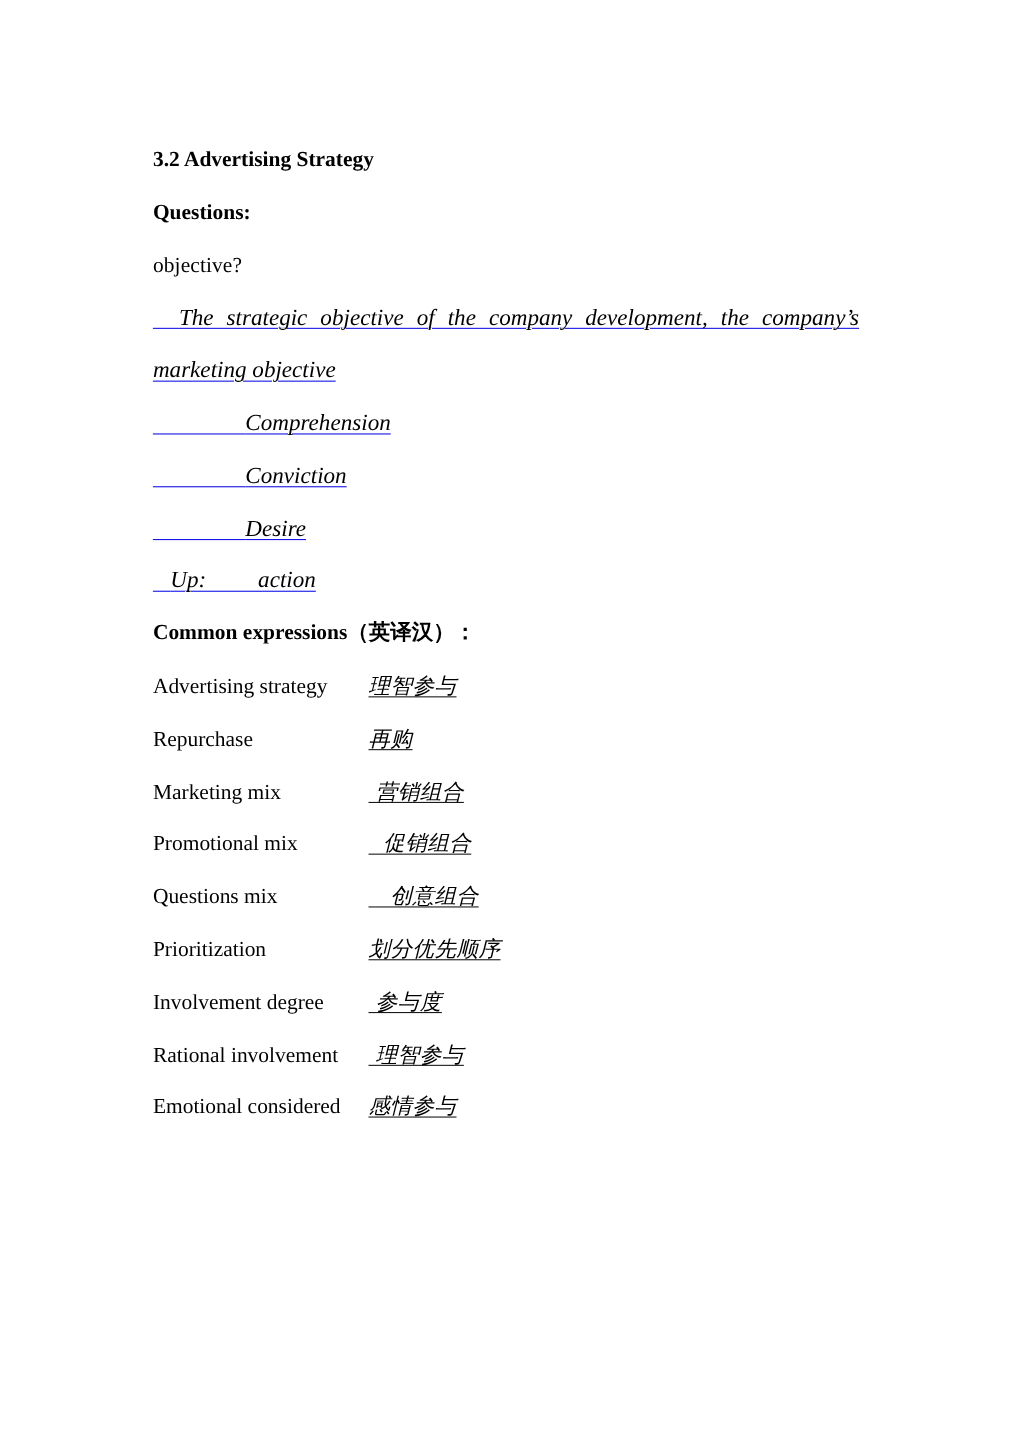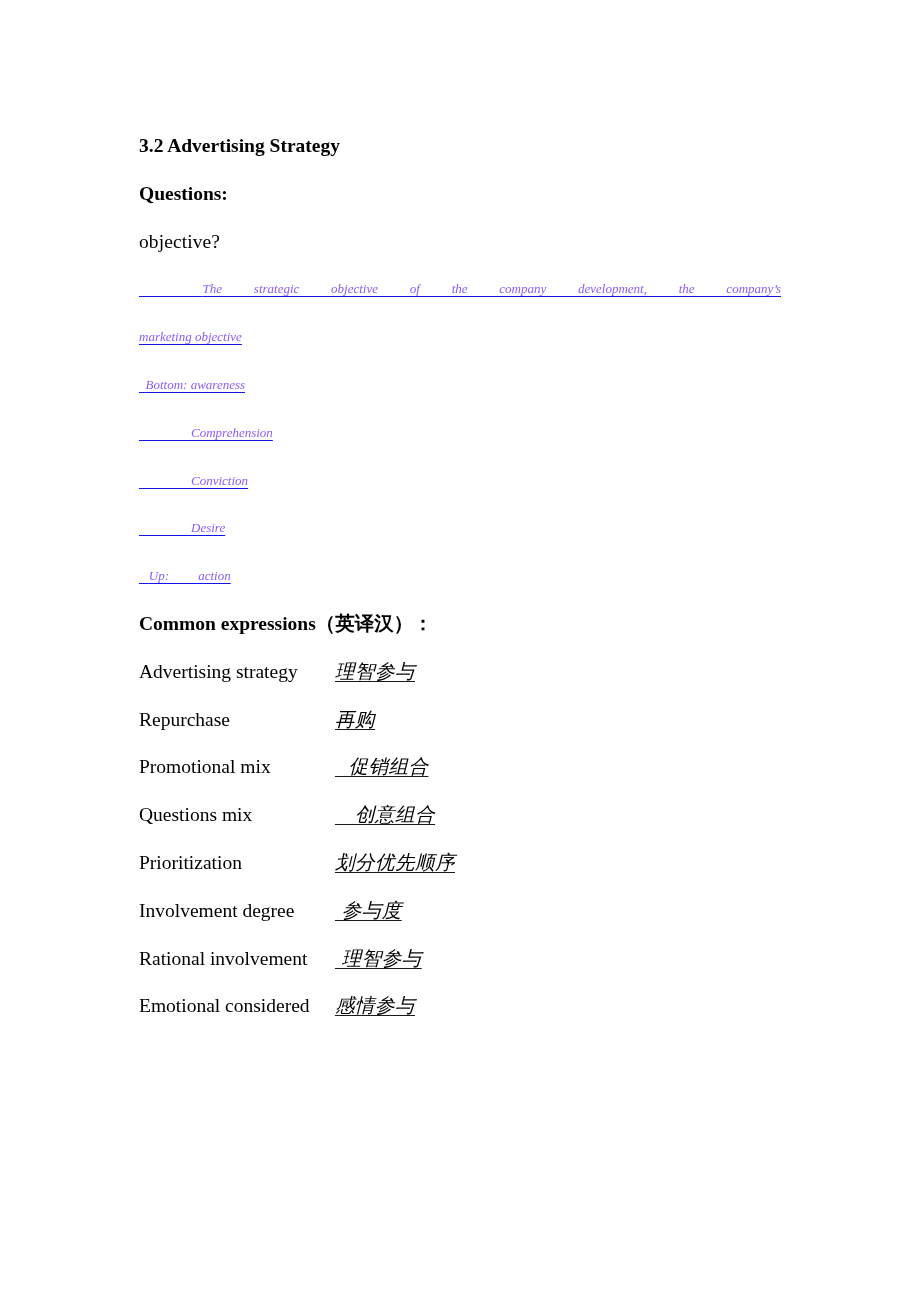--- a/index.html
+++ b/index.html
@@ -58,23 +58,23 @@
     font-family: "Liberation Serif", "DejaVu Serif", serif;
   }
 
   .justify {
     text-align: justify;
     text-align-last: justify;
   }
 
   
   .answer {
-    color: #8b5cf6;
+    color: #000000;
     font-style: italic;
-    font-size: 13px;
+    font-size: 21px;
     line-height: 47.8px;
     margin: 0;
     white-space: pre-wrap;
   }
   .answer .u {
     text-decoration: underline;
     text-decoration-color: #1414E6;
     text-underline-offset: 3px;
     text-decoration-thickness: 1px;
   }
@@ -115,32 +115,32 @@
     <div class="heading">3.2 Advertising Strategy</div>
 
     <div class="heading">Questions:</div>
 
     <div class="p">objective?</div>
 
     <div class="answer justify"><span class="u">  The strategic objective of the company development, the company’s</span></div>
     <div class="answer"><span class="u">marketing objective</span></div>
 
 
-    <div class="answer"><span class="u">  Bottom: awareness</span></div>
     <div class="answer"><span class="u">                Comprehension</span></div>
     <div class="answer"><span class="u">                Conviction</span></div>
     <div class="answer"><span class="u">                Desire</span></div>
     <div class="answer"><span class="u">   Up:         action</span></div>
 
     <div class="heading-cjk">Common expressions（英译汉）：</div>
 
     <div class="vocab-row"><span class="vocab-en">Advertising strategy</span><span class="vocab-cn">理智参与</span></div>
 
     <div class="vocab-row"><span class="vocab-en">Repurchase</span><span class="vocab-cn">再购</span></div>
 
+    <div class="vocab-row"><span class="vocab-en">Marketing mix</span><span class="vocab-cn"> 营销组合</span></div>
 
     <div class="vocab-row"><span class="vocab-en">Promotional mix</span><span class="vocab-cn">  促销组合</span></div>
 
     <div class="vocab-row"><span class="vocab-en">Questions mix</span><span class="vocab-cn">   创意组合</span></div>
 
     <div class="vocab-row"><span class="vocab-en">Prioritization</span><span class="vocab-cn">划分优先顺序</span></div>
 
     <div class="vocab-row"><span class="vocab-en">Involvement degree</span><span class="vocab-cn"> 参与度</span></div>
 
     <div class="vocab-row"><span class="vocab-en">Rational involvement</span><span class="vocab-cn"> 理智参与</span></div>

